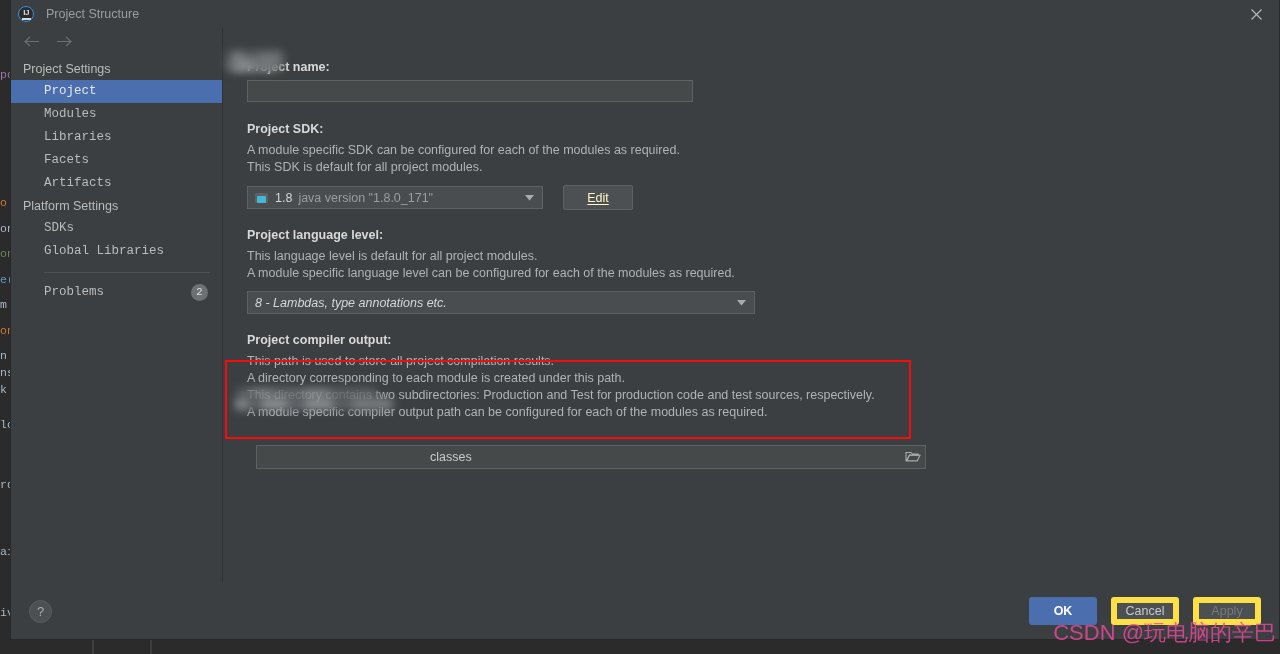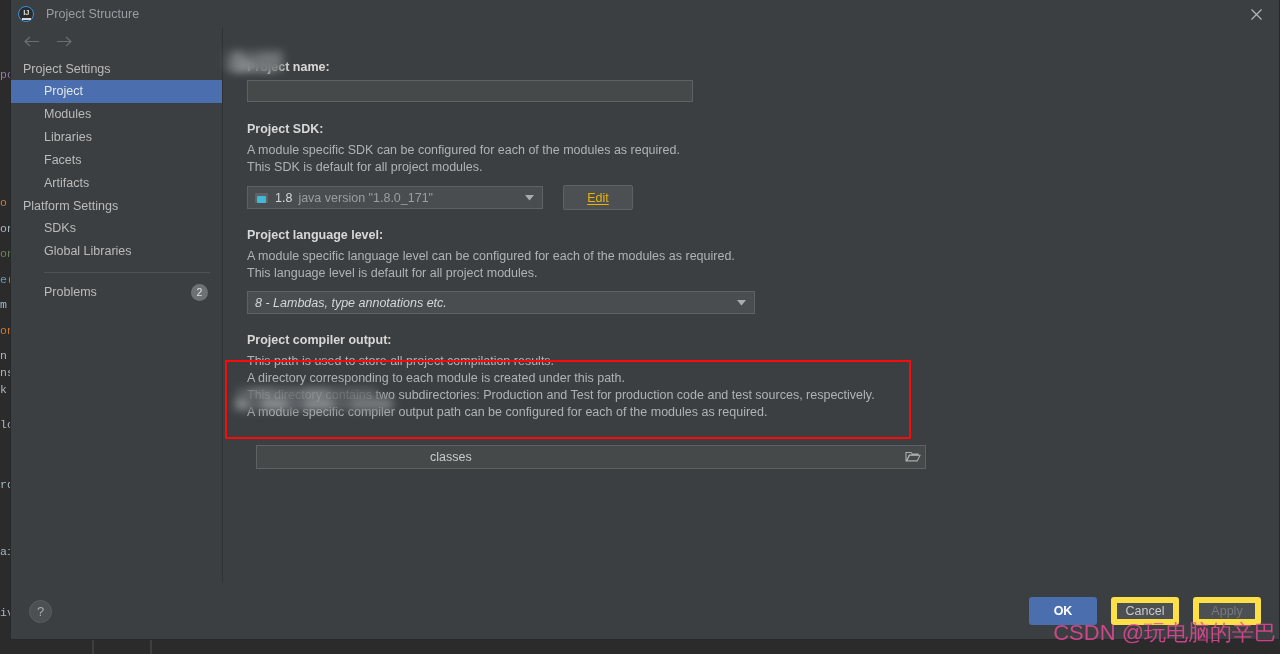--- a/index.html
+++ b/index.html
@@ -126,20 +126,21 @@
     padding: 4px 0 4px 12px;
   }
   .nav-item {
     color: #bbbbbb;
     font-size: 12.5px;
     padding: 4px 18px 4px 33px;
     height: 23px;
     line-height: 15px;
     display: flex;
     align-items: center;
+    font-family: Liberation Mono, monospace;
   }
   .nav-item.selected {
     background: #4b6eaf;
     color: #e3e6e8;
   }
   .nav-sep {
     height: 1px;
     background: #4f5254;
     margin: 9px 12px 8px 33px;
   }
@@ -227,21 +228,21 @@
     background: #3fb9d6;
     border-radius: 1px;
   }
 
   .btn {
     height: 25px;
     min-width: 66px;
     background: #4c5052;
     border: 1px solid #5e6264;
     border-radius: 2px;
-    color: #eab308;
+    color: #fef9c3;
     font-size: 12.5px;
     display: inline-flex;
     align-items: center;
     justify-content: center;
   }
   .btn u { text-underline-offset: 2px; }
 
   
   .blur {
     position: absolute;
@@ -429,22 +430,22 @@
             </span>
           </div>
           <div class="btn" style="width:70px;">
             <u>Edit</u>
           </div>
         </div>
       </div>
 
       <div class="section" style="margin-top:18px;">
         <div class="sec-title">Project language level:</div>
+        <div class="sec-desc">This language level is default for all project modules.</div>
         <div class="sec-desc">A module specific language level can be configured for each of the modules as required.</div>
-        <div class="sec-desc">This language level is default for all project modules.</div>
 
         <div class="combo" style="width:508px;margin-top:9px;font-style:italic;">
           <span class="label-main">8 - Lambdas, type annotations etc.</span>
           <span class="arrow">
             <svg width="9" height="6" viewBox="0 0 9 6">
                 <path d="M0 0 L4.5 5.5 L9 0 Z" fill="#a9acae"></path>
               </svg>
           </span>
         </div>
       </div>

